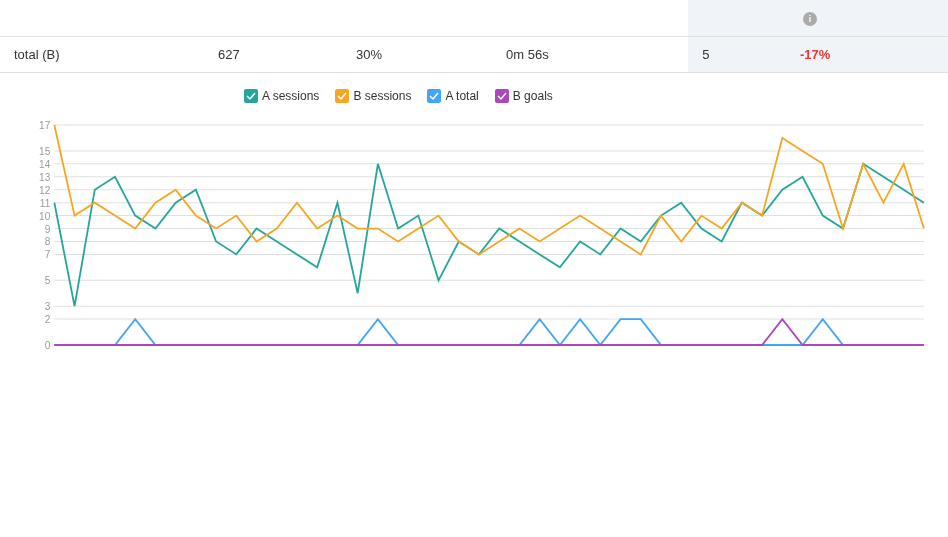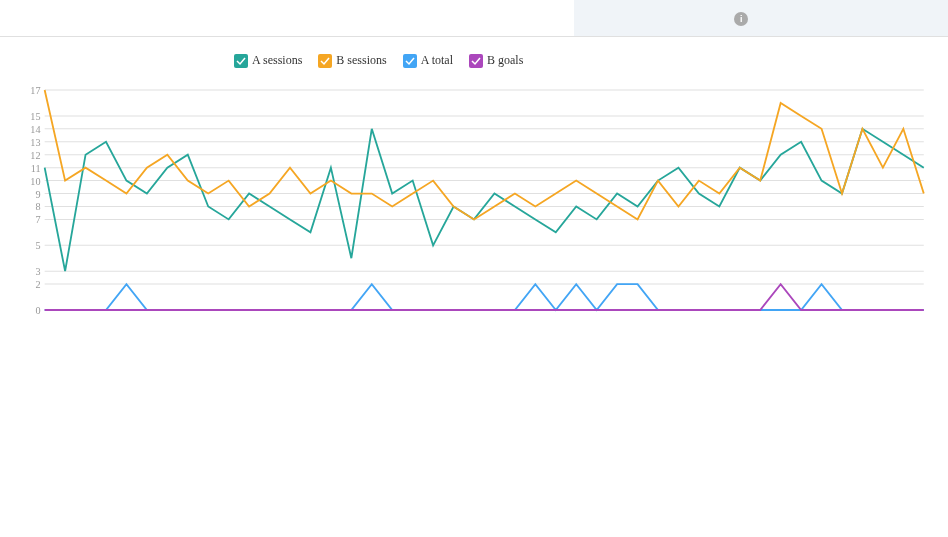--- a/index.html
+++ b/index.html
@@ -8,21 +8,21 @@
     
     .data-table { width: 100%; border-collapse: collapse; }
     .data-table th, .data-table td { padding: 10px 14px; text-align: left; border-bottom: 1px solid #e0e0e0; }
     .data-table th { font-weight: 600; font-size: 13px; color: #333; }
     .data-table th.goal-col, .data-table td.goal-col { background: #f0f4f8; }
     .data-table th.improvement-col, .data-table td.improvement-col { background: #f0f4f8; }
     .data-table td.negative { color: #e53935; font-weight: bold; }
     .info-icon { display: inline-block; width: 14px; height: 14px; border-radius: 50%; background: #aaa; color: #fff; font-size: 9px; text-align: center; line-height: 14px; cursor: pointer; margin-left: 3px; }
 
     
-    .chart-section { padding: 16px 14px 8px 14px; font-family: Liberation Serif, serif; }
+    .chart-section { padding: 16px 14px 8px 24px; }
     .chart-title { font-size: 16px; font-weight: bold; margin-bottom: 10px; }
     .legend { display: flex; gap: 16px; margin-bottom: 8px; margin-left: 220px; flex-wrap: wrap; align-items: center; }
     .legend-item { display: flex; align-items: center; gap: 4px; font-size: 12px; }
     .legend-check { width: 14px; height: 14px; border-radius: 2px; display: inline-flex; align-items: center; justify-content: center; }
     .legend-check svg { width: 10px; height: 10px; }
 
     .chart-container { position: relative; width: 100%; height: 250px; margin-top: 4px; }
     .chart-svg { width: 100%; height: 100%; }
   </style>
 </head>
@@ -36,20 +36,28 @@
       <th></th>
       <th></th>
       <th class="goal-col"></th>
       <th class="improvement-col">
         <span></span>
         <span class="info-icon">i</span>
       </th>
     </tr>
   </thead>
   <tbody id="table-body">
+      <tr>
+    <td>total (B)</td>
+    <td>627</td>
+    <td>30%</td>
+    <td>0m 56s</td>
+    <td class="goal-col">5</td>
+    <td class="improvement-col negative">-17%</td>
+  </tr>
     </tbody>
 </table>
 
 <div class="chart-section">
   <div style="display:flex; align-items:flex-start; gap: 0;">
     <div class="chart-title"></div>
     <div class="legend" id="legend-container">
         <div class="legend-item">
     <span class="legend-check" style="background:#26a69a;">
       <svg viewBox="0 0 10 10">

